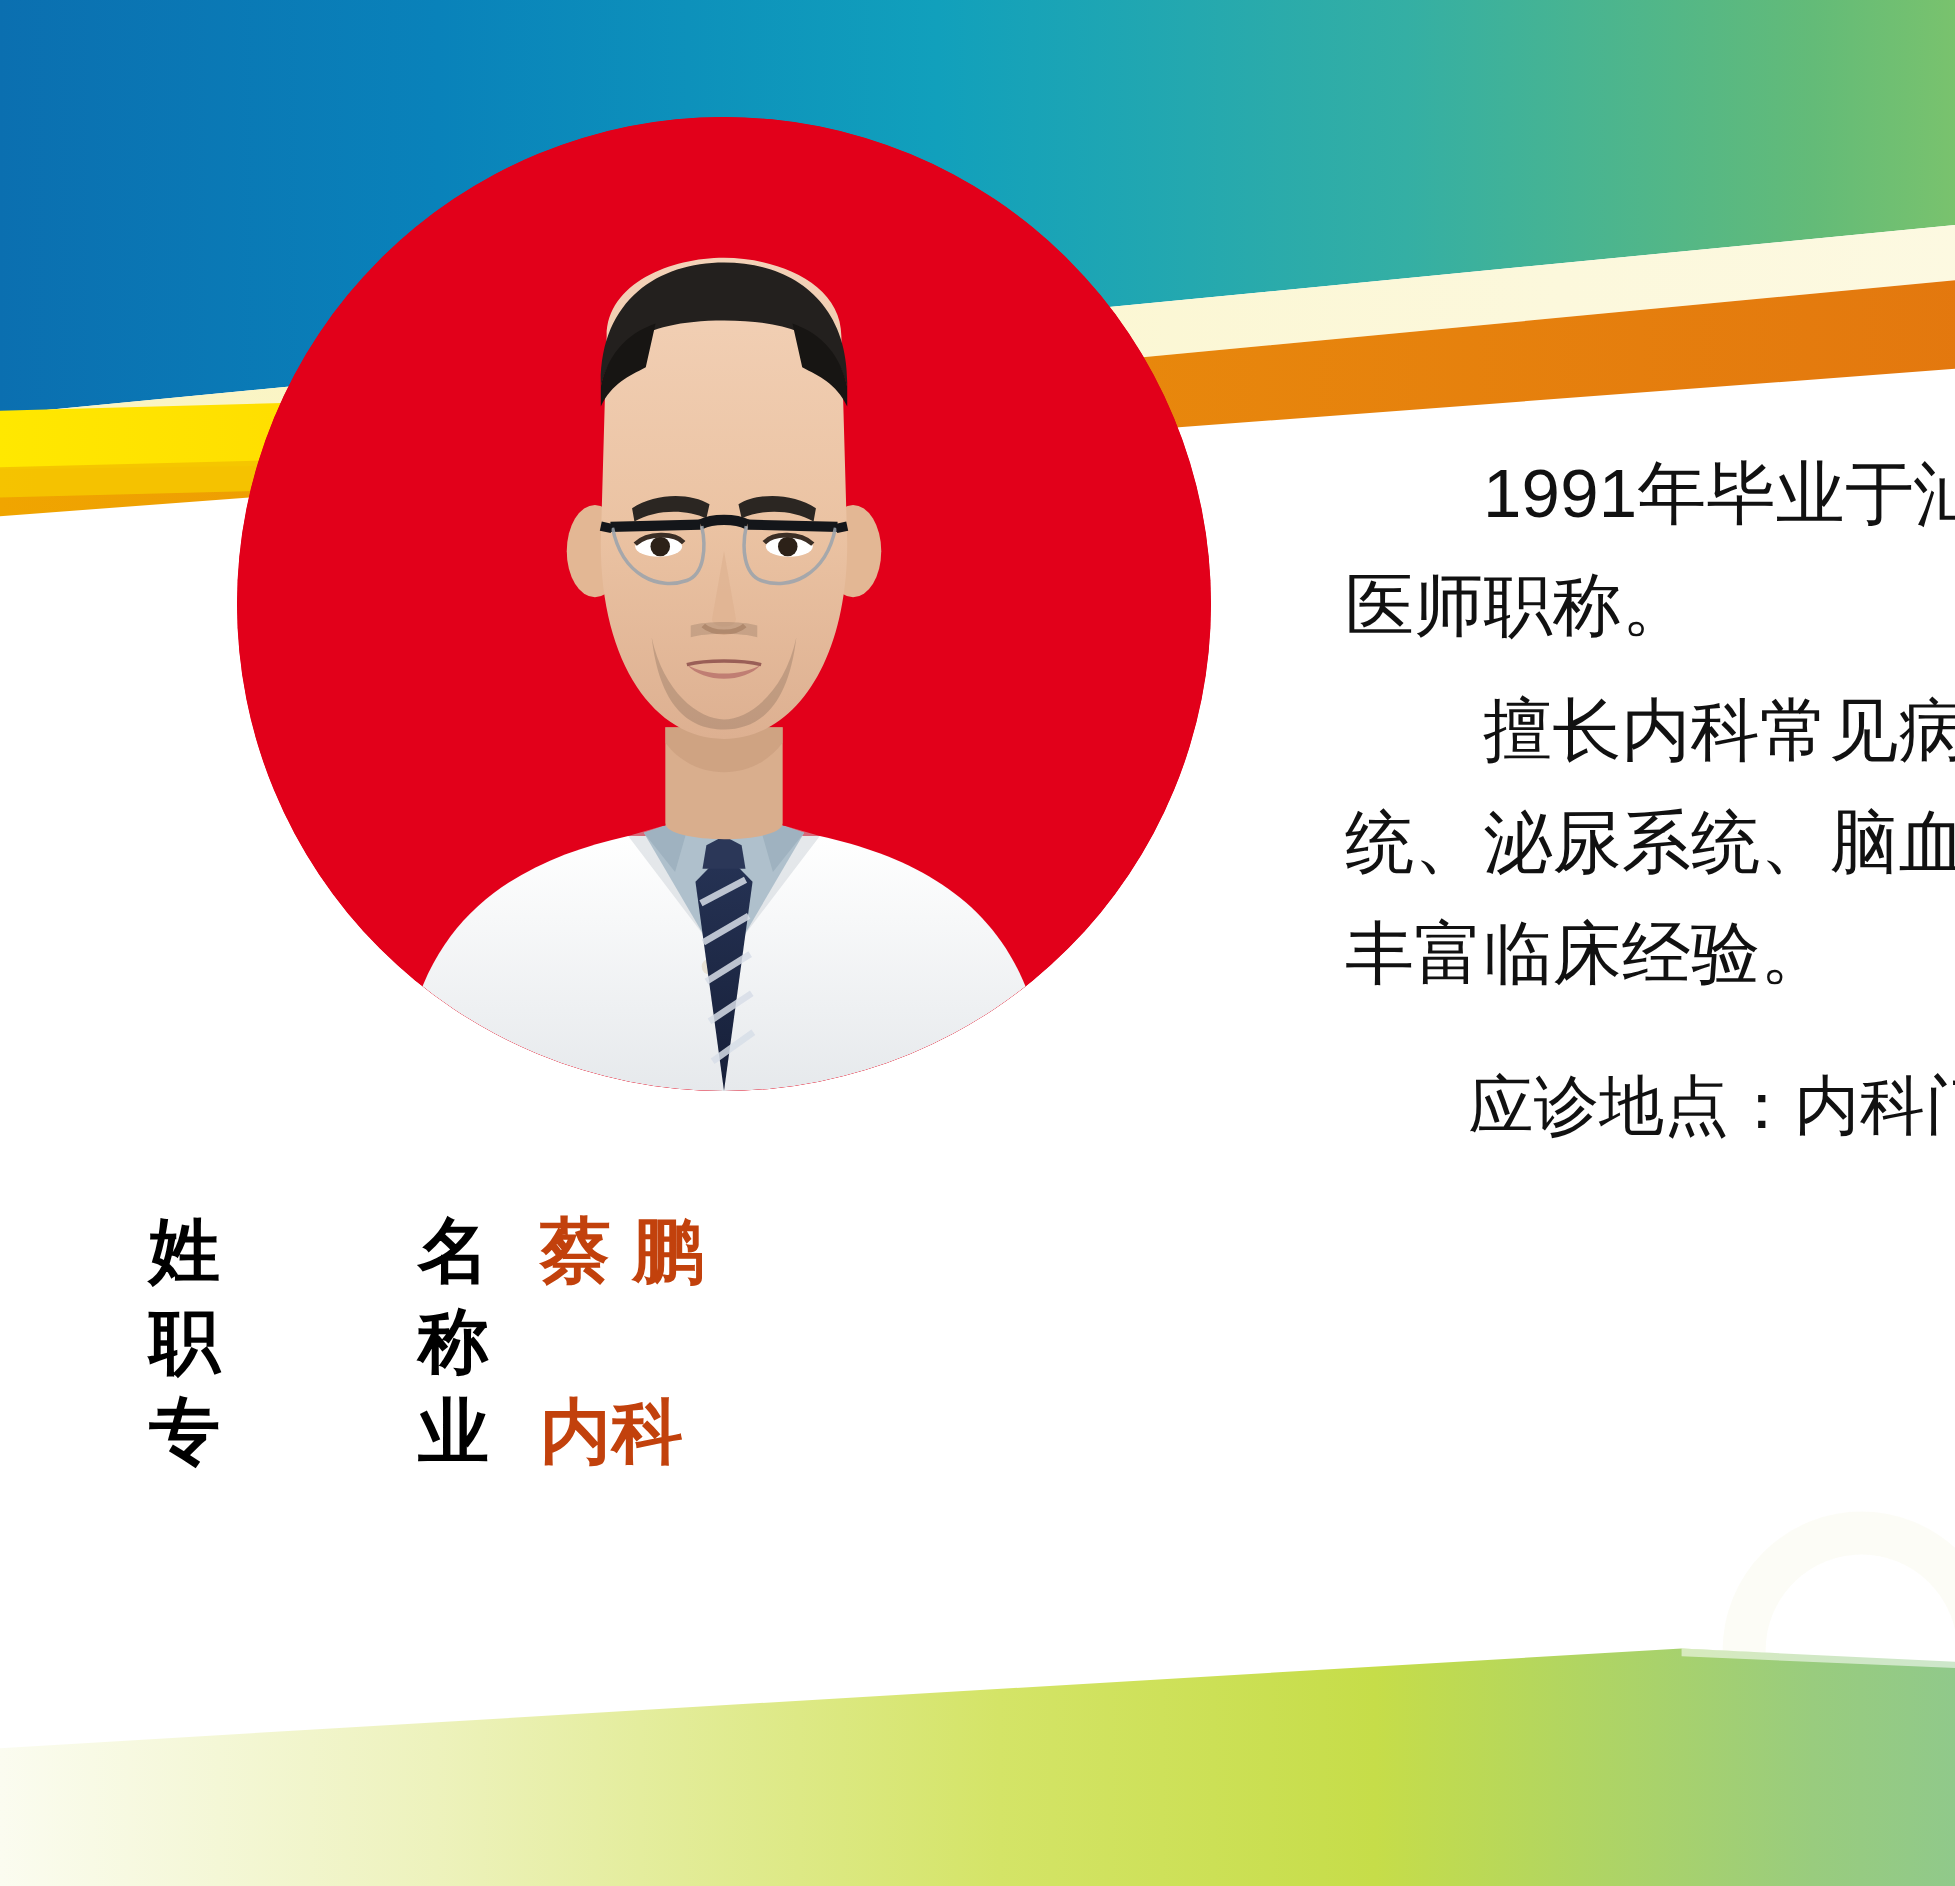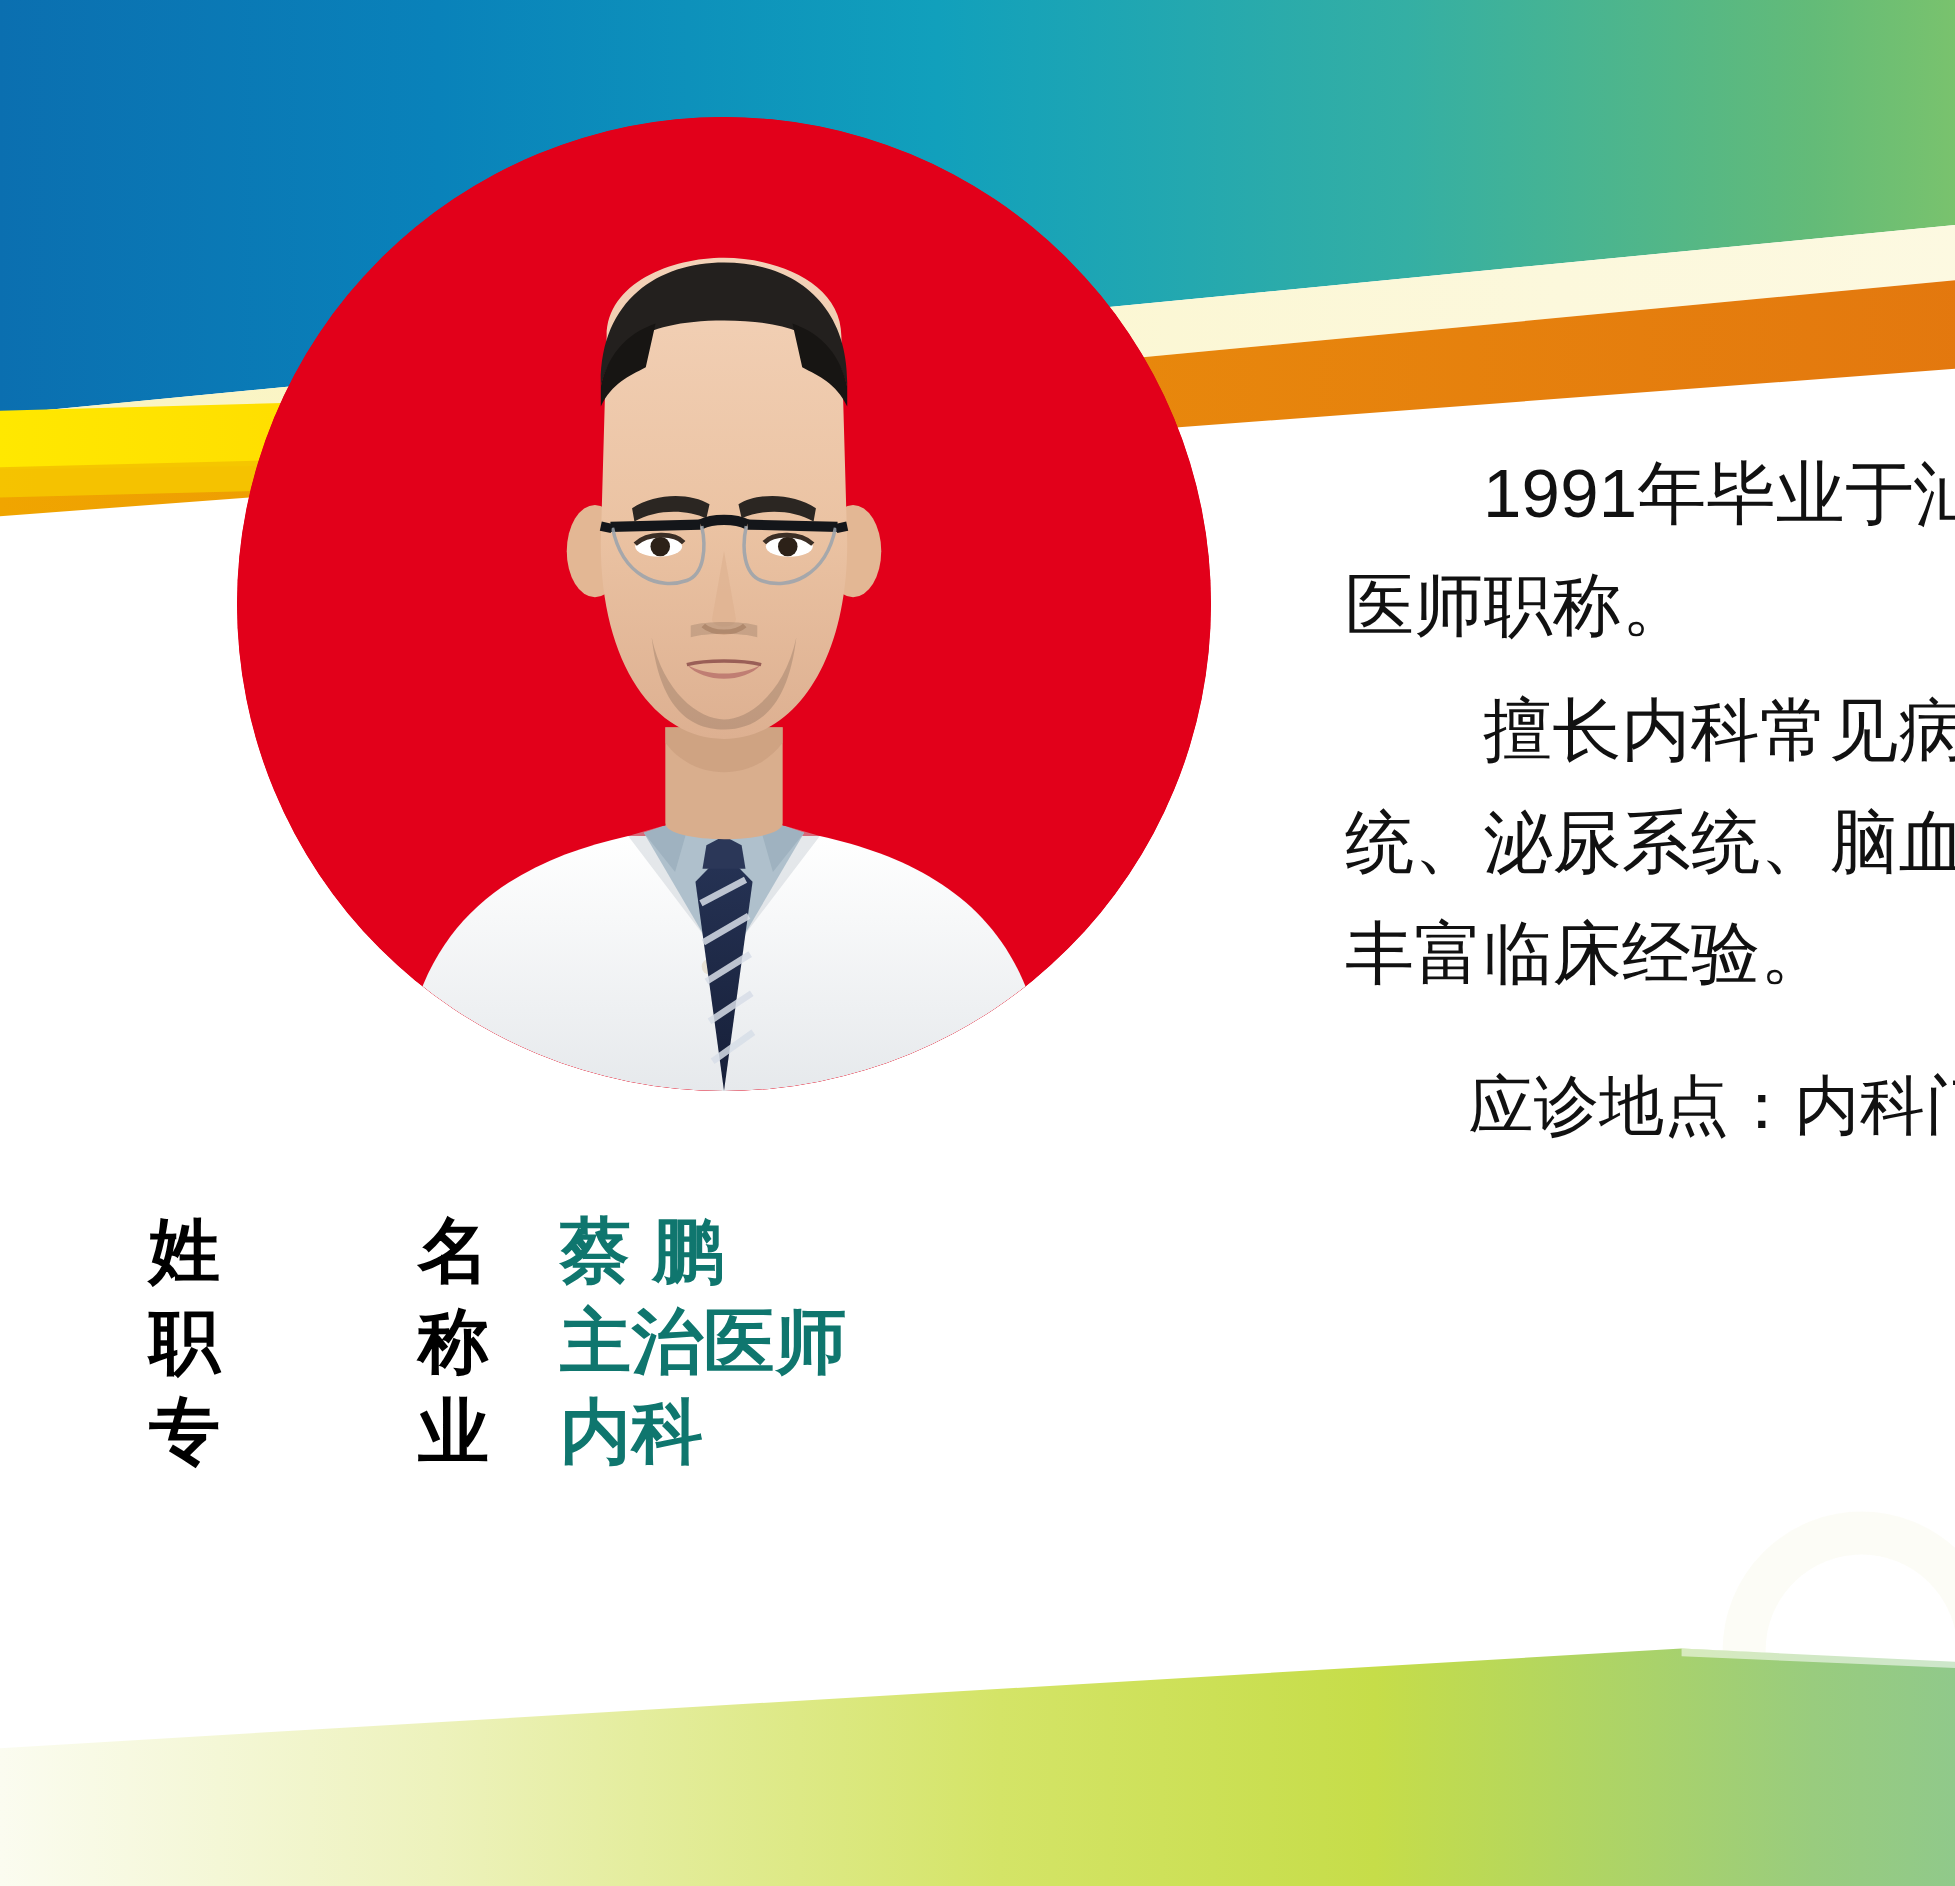--- a/index.html
+++ b/index.html
@@ -98,24 +98,23 @@
     font-weight: 700;
     color: #000000;
     padding-right: 51px;
     box-sizing: border-box;
     letter-spacing: 0;
   }
   .info-label span { display: inline-block; }
   .info-value {
     font-size: 71px;
     font-weight: 700;
-    color: #0f766e;
+    color: #c2410c;
     letter-spacing: 0.8px;
     white-space: pre;
-    margin-left: 20px;
   }
 </style>
 </head>
 <body>
 
 <div id="card">
 
   <svg id="bg-art" viewBox="0 0 7991 4825" preserveAspectRatio="none" xmlns="http://www.w3.org/2000/svg">
     <defs>
       <linearGradient id="gTop" x1="0" y1="0" x2="1" y2="0">
@@ -310,21 +309,20 @@
         <span>名</span>
       </div>
       <div class="info-value">蔡 鹏</div>
     </div>
 
     <div class="info-row">
       <div class="info-label">
         <span>职</span>
         <span>称</span>
       </div>
-      <div class="info-value">主治医师</div>
     </div>
 
     <div class="info-row">
       <div class="info-label">
         <span>专</span>
         <span>业</span>
       </div>
       <div class="info-value">内科</div>
     </div>
 

